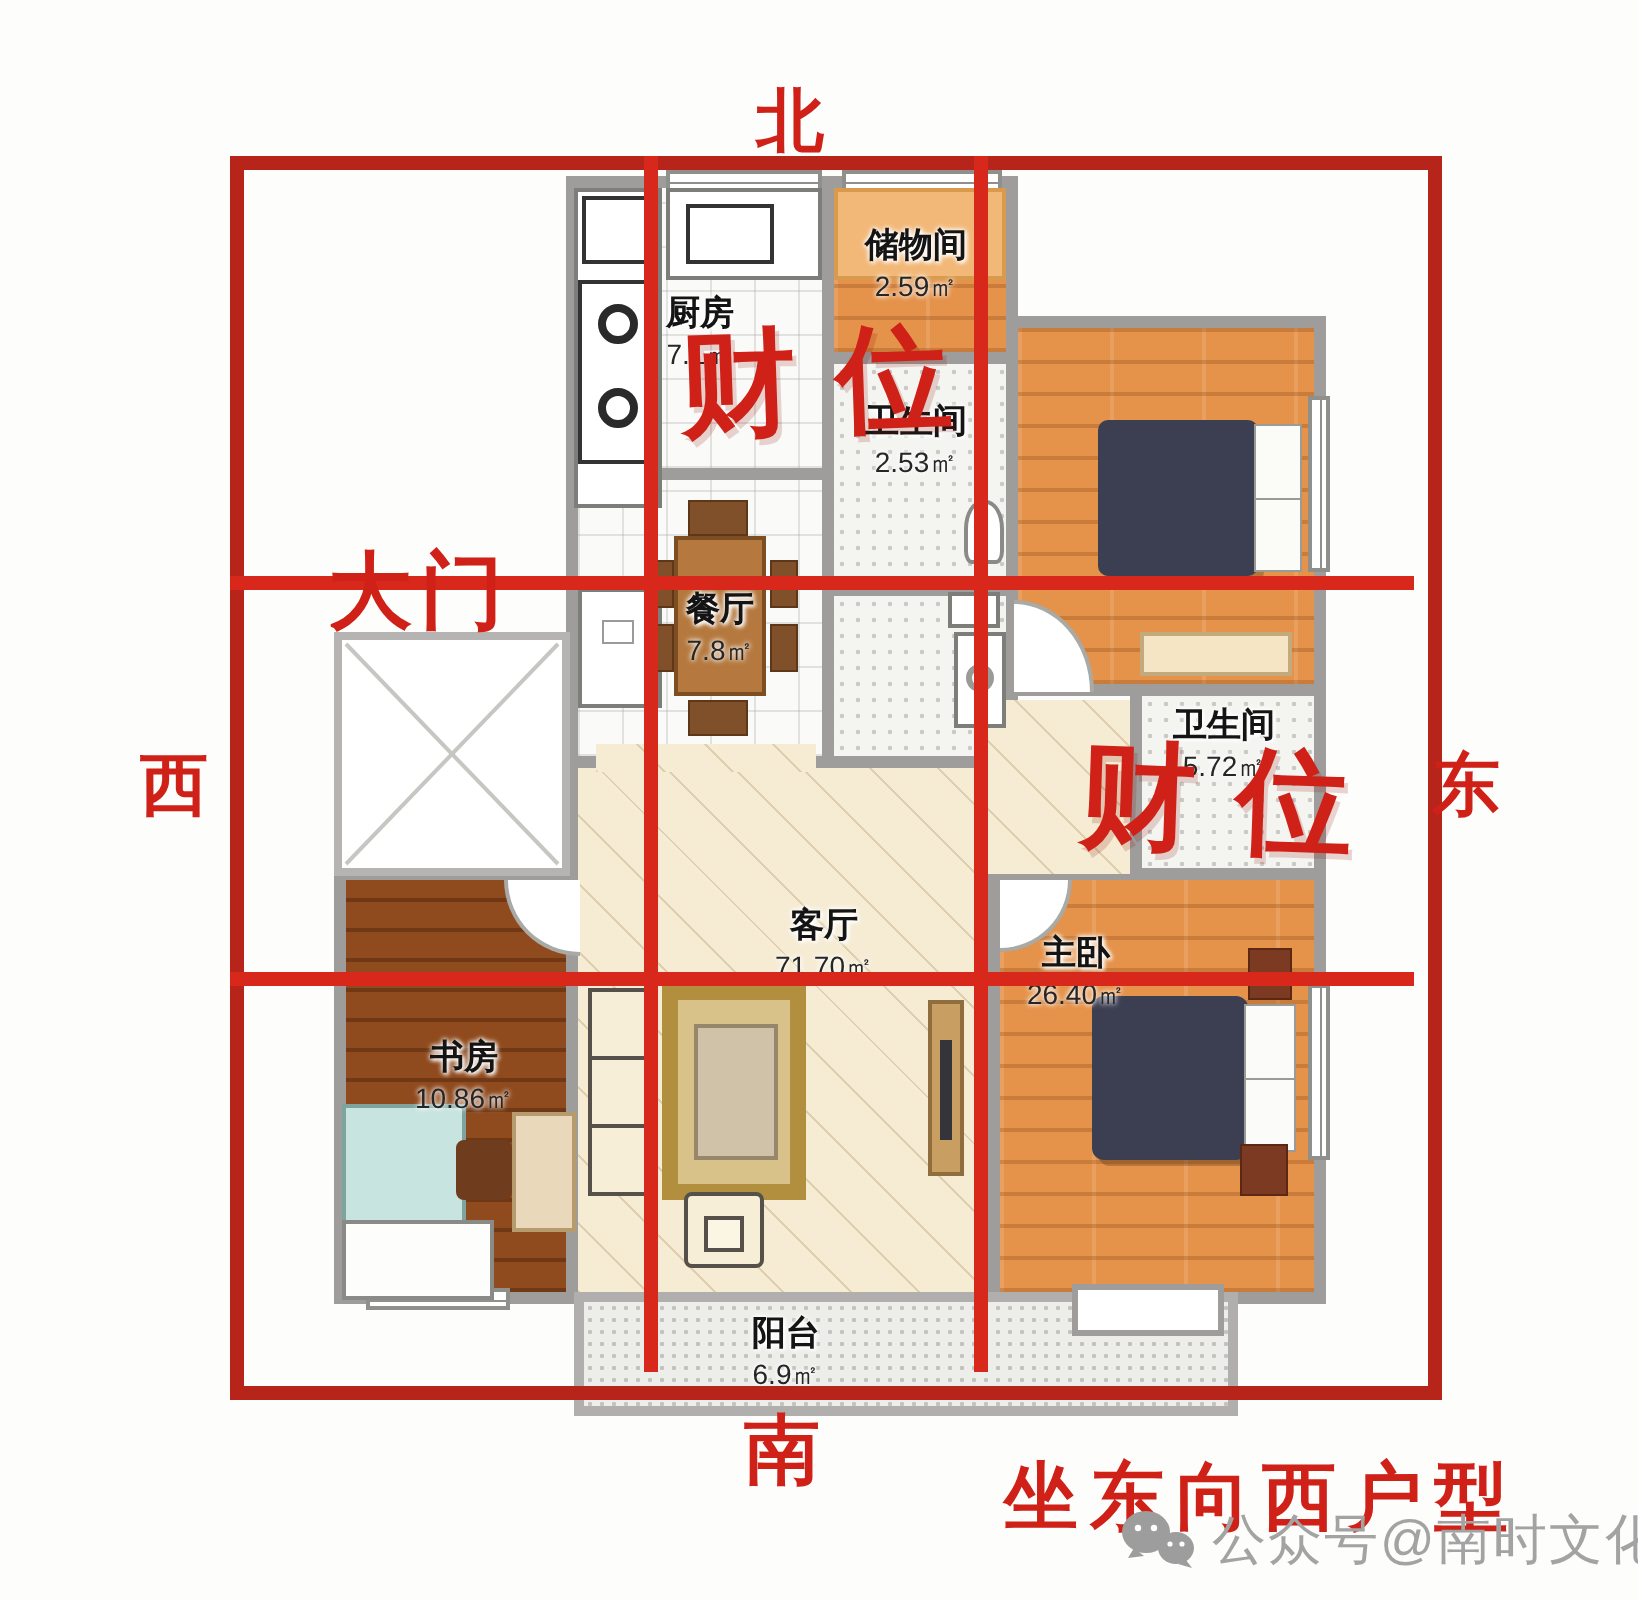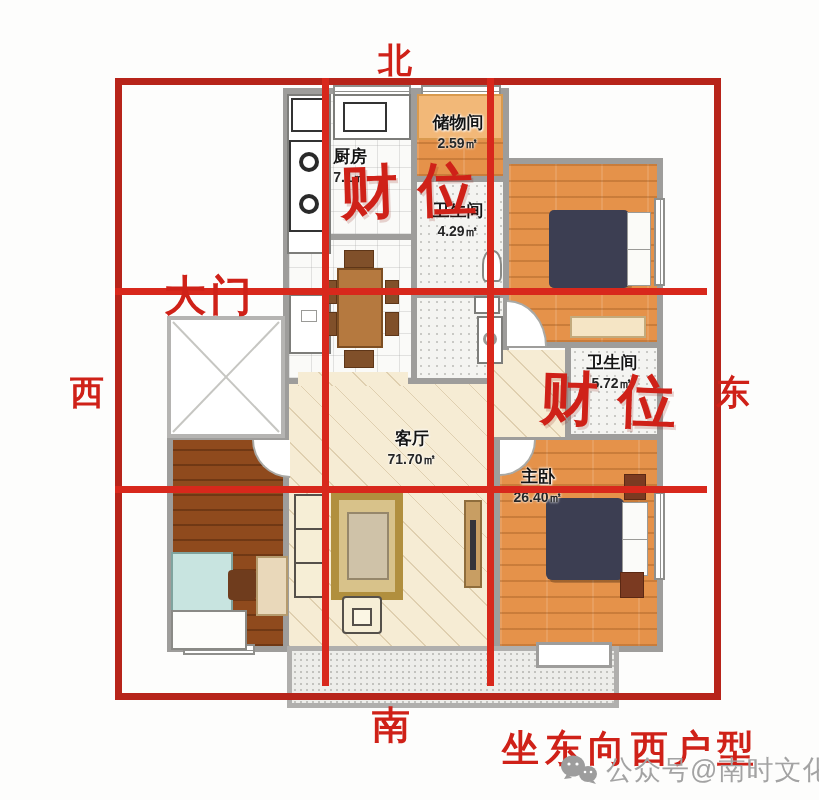--- a/index.html
+++ b/index.html
@@ -30,21 +30,21 @@
   .furn{position:absolute;box-sizing:border-box;z-index:18;}
   .win{position:absolute;box-sizing:border-box;background:#fff;border:2px solid #8f8f8c;z-index:12;}
   .winline-h{position:absolute;left:0;right:0;top:50%;height:1px;background:#8f8f8c;}
   .winline-v{position:absolute;top:0;bottom:0;left:50%;width:1px;background:#8f8f8c;}
   .arc{position:absolute;background:#ffffff;z-index:15;}
   .ring{box-sizing:border-box;border:4px solid #2a2a2a;border-radius:50%;background:#fff;position:absolute;}
   
   .rlabel{position:absolute;text-align:center;z-index:22;line-height:1.3;}
   .rlabel .nm{font-size:17px;font-weight:700;color:#141414;
               text-shadow:0 0 3px #fff,0 0 2px #fff,1px 1px 2px #fff;}
-  .rlabel .ar{font-size:14px;font-weight:700;color:#262626;
+  .rlabel .ar{font-size:14px;font-weight:400;color:#262626;
               text-shadow:0 0 3px #fff,0 0 2px #fff;}
   
   .gridframe{position:absolute;left:115px;top:78px;width:592px;height:608px;
              border:7px solid #b7241a;z-index:40;}
   .gridline{position:absolute;background:#d8281c;z-index:40;}
   
   .redtxt{position:absolute;color:#cf2118;font-weight:900;z-index:50;white-space:nowrap;}
   .compass{font-size:34px;}
   .wealth{font-size:58px;letter-spacing:20px;text-shadow:2px 3px 0 rgba(140,20,10,.18);}
   .maindoor{font-size:42px;letter-spacing:4px;}
@@ -164,33 +164,45 @@
   <div class="rlabel" style="left:308px;top:146px;width:84px;">
     <div class="nm">厨房</div>
       <div class="ar">7.1㎡</div>
   </div>
   <div class="rlabel" style="left:416px;top:112px;width:84px;">
     <div class="nm">储物间</div>
       <div class="ar">2.59㎡</div>
   </div>
   <div class="rlabel" style="left:414px;top:200px;width:88px;">
     <div class="nm">卫生间</div>
-      <div class="ar">4.29㎡</div>
+      <div class="ar">2.53㎡</div>
+  </div>
+  <div class="rlabel" style="left:318px;top:294px;width:84px;">
+    <div class="nm">餐厅</div>
+      <div class="ar">7.8㎡</div>
   </div>
   <div class="rlabel" style="left:570px;top:352px;width:84px;">
     <div class="nm">卫生间</div>
       <div class="ar">5.72㎡</div>
   </div>
-  <div class="rlabel" style="left:370px;top:428px;width:84px;">
+  <div class="rlabel" style="left:370px;top:452px;width:84px;">
     <div class="nm">客厅</div>
       <div class="ar">71.70㎡</div>
   </div>
   <div class="rlabel" style="left:496px;top:466px;width:84px;">
     <div class="nm">主卧</div>
       <div class="ar">26.40㎡</div>
+  </div>
+  <div class="rlabel" style="left:190px;top:518px;width:84px;">
+    <div class="nm">书房</div>
+      <div class="ar">10.86㎡</div>
+  </div>
+  <div class="rlabel" style="left:351px;top:656px;width:84px;">
+    <div class="nm">阳台</div>
+      <div class="ar">6.9㎡</div>
   </div>
 
   <div class="gridframe"></div>
   <div class="gridline" style="left:322px;top:78px;width:7px;height:608px;"></div>
   <div class="gridline" style="left:487px;top:78px;width:7px;height:608px;"></div>
   <div class="gridline" style="left:115px;top:288px;width:592px;height:7px;"></div>
   <div class="gridline" style="left:115px;top:486px;width:592px;height:7px;"></div>
 
   <div class="redtxt compass" style="left:378px;top:38px;">北</div>
   <div class="redtxt compass" style="left:372px;top:700px;font-size:38px;">南</div>

